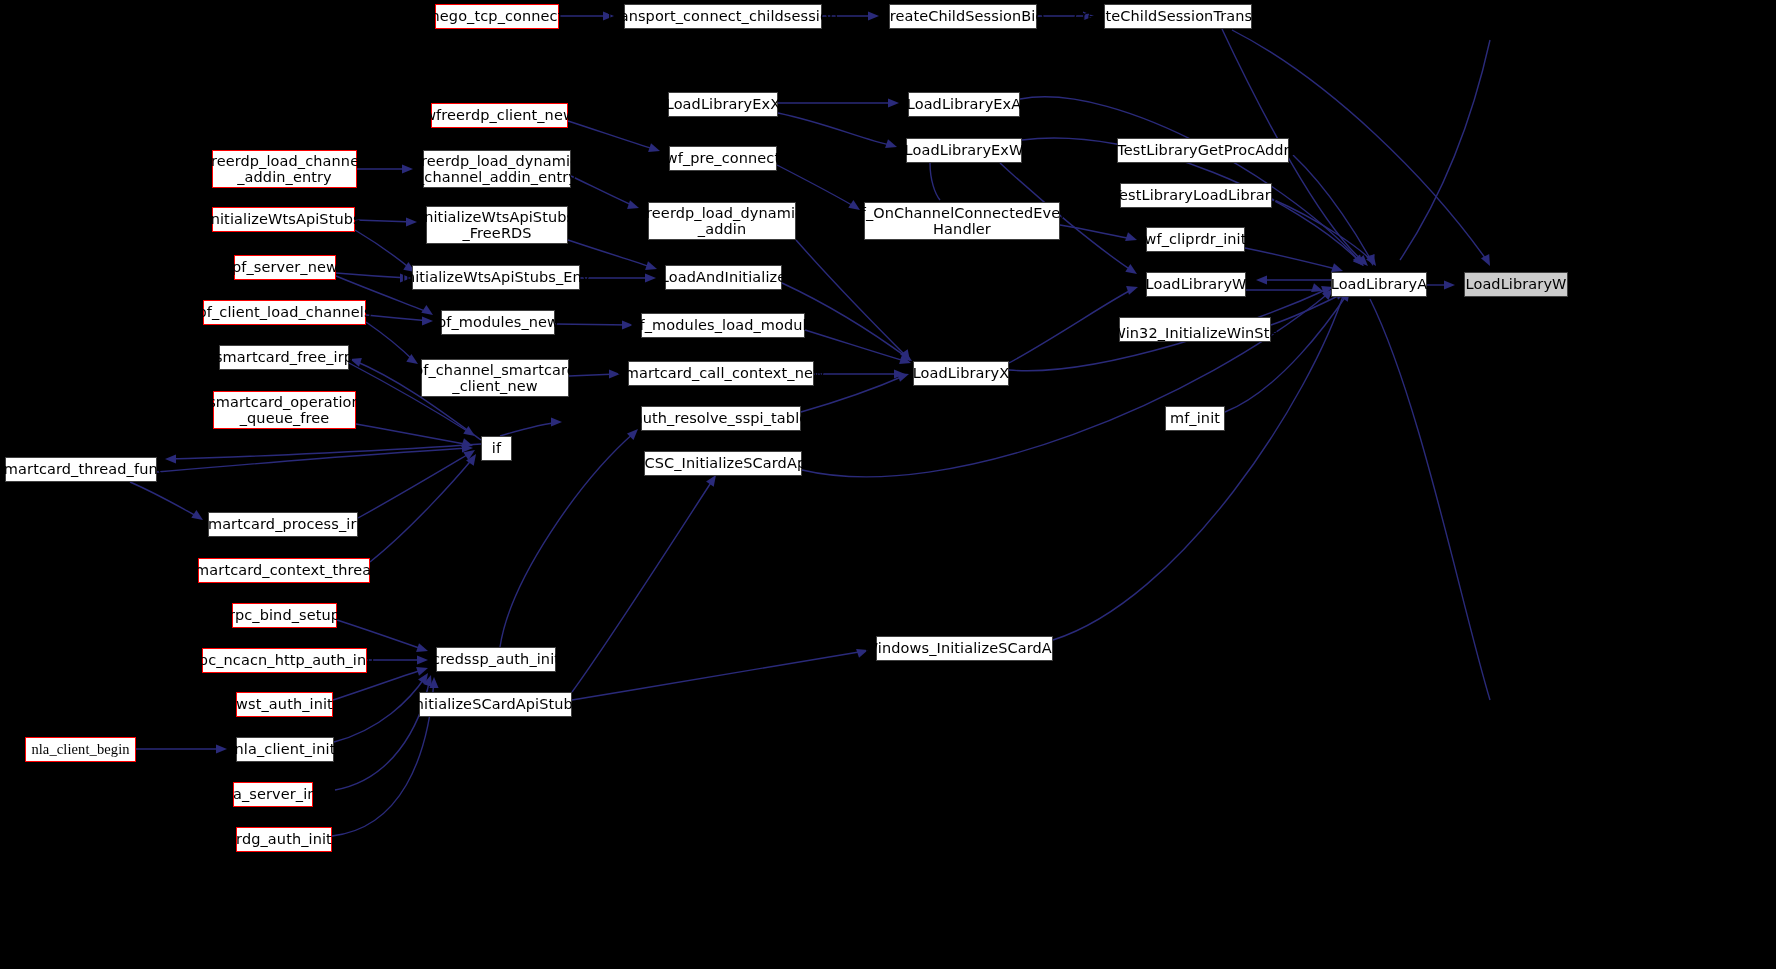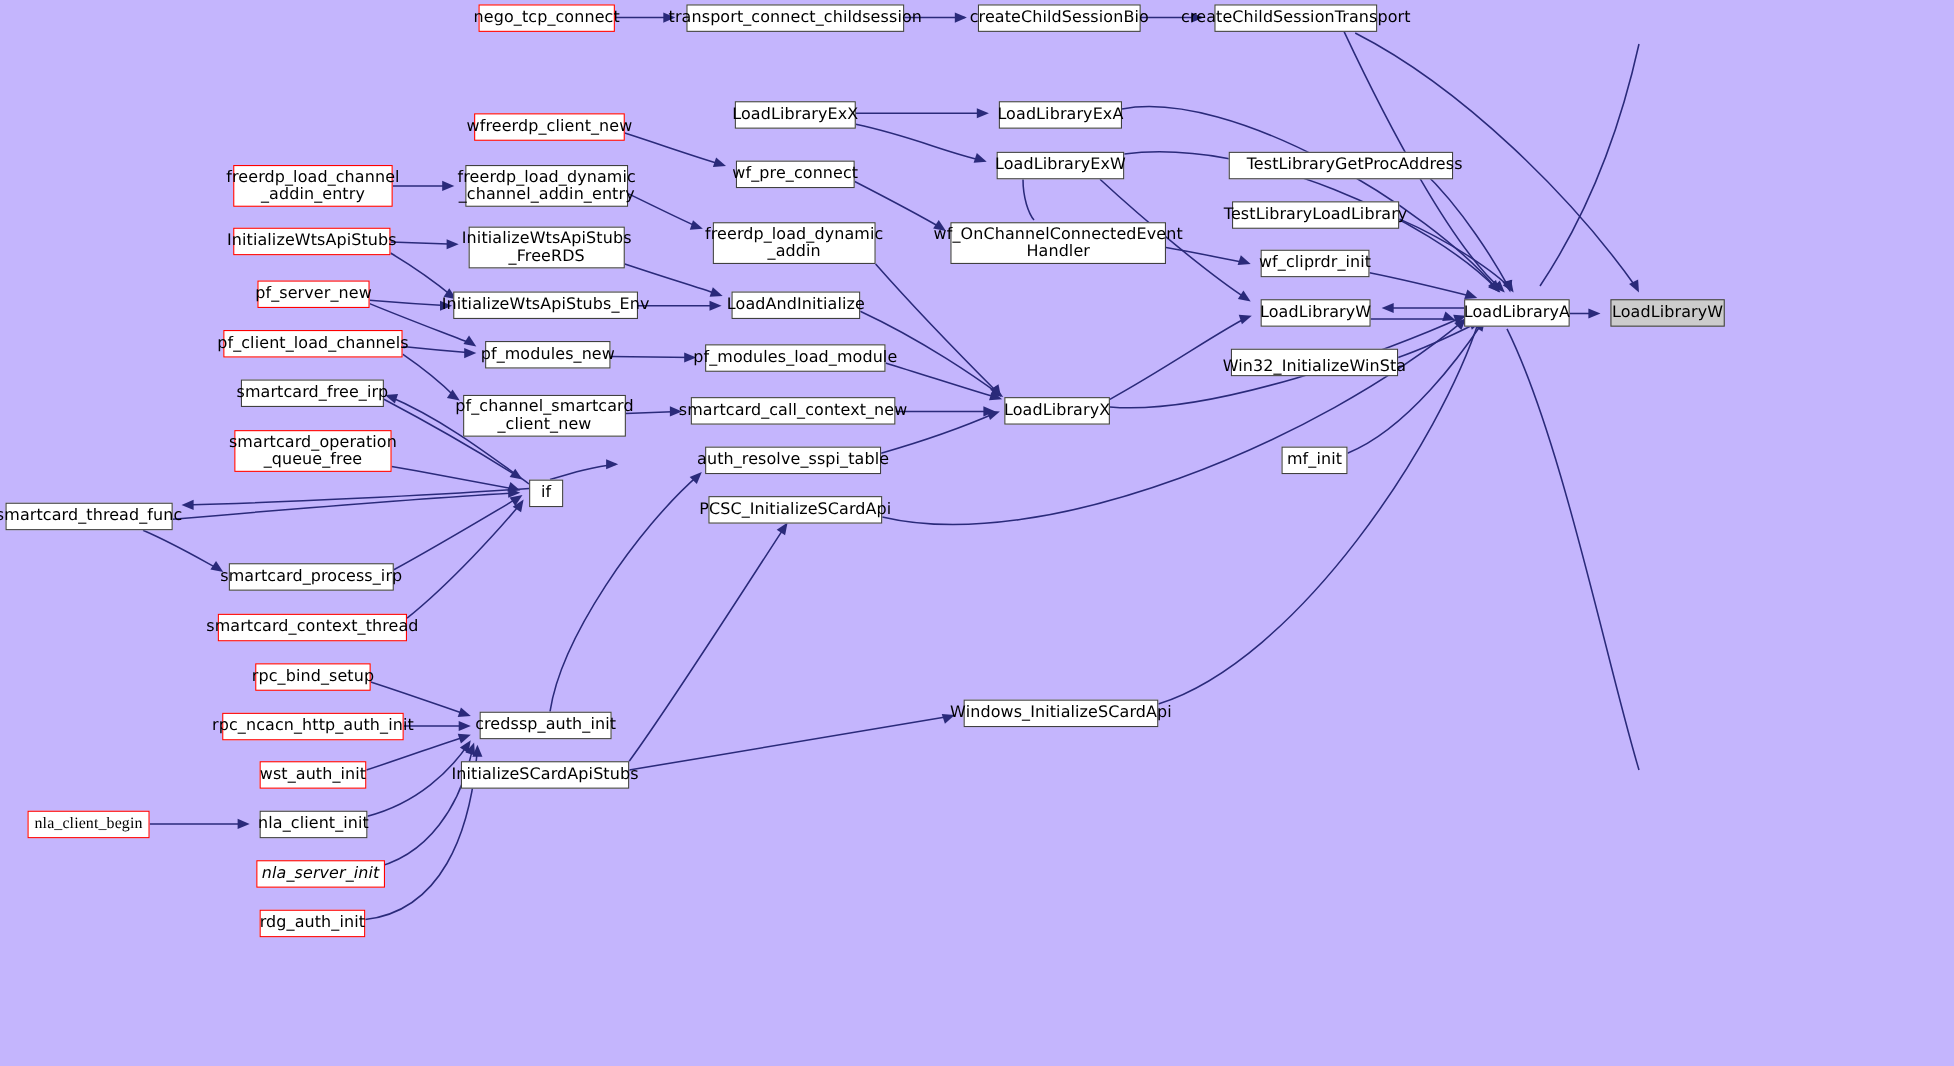--- a/index.html
+++ b/index.html
@@ -4,21 +4,21 @@
 <title>Call Graph</title>
 <style>
   html, body {
     margin: 0; padding: 0;
     background: #ffffff;
   }
   #canvas {
     position: relative;
     width: 1776px;
     height: 969px;
-    background: #c4b5fd;
+    background: #000000;
     font-family: "DejaVu Sans", "Liberation Sans", sans-serif;
     overflow: hidden;
   }
   svg.edges {
     position: absolute;
     left: 0; top: 0;
     width: 1776px;
     height: 969px;
     pointer-events: none;
   }
@@ -183,21 +183,21 @@
   </svg>
   <div id="node-layer">
       <div class="node red" title="nego_tcp_connect" style="left: 435px; top: 4px; width: 124px; height: 25px;"><span>nego_tcp_connect</span></div>
       <div class="node" title="transport_connect_childsession" style="left: 624px; top: 4px; width: 198px; height: 25px;"><span>transport_connect_childsession</span></div>
       <div class="node" title="createChildSessionBio" style="left: 889px; top: 4px; width: 148px; height: 25px;"><span>createChildSessionBio</span></div>
       <div class="node" title="createChildSessionTransport" style="left: 1104px; top: 4px; width: 148px; height: 25px;"><span>createChildSessionTransport</span></div>
       <div class="node red" title="wfreerdp_client_new" style="left: 431px; top: 103px; width: 137px; height: 25px;"><span>wfreerdp_client_new</span></div>
       <div class="node" title="LoadLibraryExX" style="left: 668px; top: 92px; width: 110px; height: 25px;"><span>LoadLibraryExX</span></div>
       <div class="node" title="LoadLibraryExA" style="left: 908px; top: 92px; width: 112px; height: 25px;"><span>LoadLibraryExA</span></div>
       <div class="node" title="LoadLibraryExW" style="left: 906px; top: 138px; width: 116px; height: 25px;"><span>LoadLibraryExW</span></div>
-      <div class="node" title="TestLibraryGetProcAddress" style="left: 1117px; top: 138px; width: 204px; height: 25px; padding-left: 28px;"><span>TestLibraryGetProcAddress</span></div>
+      <div class="node" title="TestLibraryGetProcAddress" style="left: 1117px; top: 138px; width: 172px; height: 25px; padding-left: 28px;"><span>TestLibraryGetProcAddress</span></div>
       <div class="node" title="TestLibraryLoadLibrary" style="left: 1120px; top: 183px; width: 152px; height: 25px;"><span>TestLibraryLoadLibrary</span></div>
       <div class="node red" title="freerdp_load_channel_addin_entry" style="left: 212px; top: 150px; width: 145px; height: 38px;"><span>freerdp_load_channel
 _addin_entry</span></div>
       <div class="node" title="freerdp_load_dynamic_channel_addin_entry" style="left: 423px; top: 150px; width: 148px; height: 38px;"><span>freerdp_load_dynamic
 _channel_addin_entry</span></div>
       <div class="node" title="wf_pre_connect" style="left: 669px; top: 146px; width: 108px; height: 25px;"><span>wf_pre_connect</span></div>
       <div class="node" title="wf_OnChannelConnectedEventHandler" style="left: 864px; top: 202px; width: 196px; height: 38px;"><span>wf_OnChannelConnectedEvent
 Handler</span></div>
       <div class="node" title="wf_cliprdr_init" style="left: 1146px; top: 227px; width: 99px; height: 25px;"><span>wf_cliprdr_init</span></div>
       <div class="node red" title="InitializeWtsApiStubs" style="left: 212px; top: 207px; width: 143px; height: 25px;"><span>InitializeWtsApiStubs</span></div>
@@ -230,16 +230,16 @@
       <div class="node" title="smartcard_process_irp" style="left: 208px; top: 512px; width: 150px; height: 25px;"><span>smartcard_process_irp</span></div>
       <div class="node red" title="smartcard_context_thread" style="left: 198px; top: 558px; width: 172px; height: 25px;"><span>smartcard_context_thread</span></div>
       <div class="node red" title="rpc_bind_setup" style="left: 232px; top: 603px; width: 105px; height: 25px;"><span>rpc_bind_setup</span></div>
       <div class="node red" title="rpc_ncacn_http_auth_init" style="left: 202px; top: 648px; width: 165px; height: 25px;"><span>rpc_ncacn_http_auth_init</span></div>
       <div class="node" title="credssp_auth_init" style="left: 436px; top: 647px; width: 120px; height: 25px;"><span>credssp_auth_init</span></div>
       <div class="node" title="Windows_InitializeSCardApi" style="left: 876px; top: 636px; width: 177px; height: 25px;"><span>Windows_InitializeSCardApi</span></div>
       <div class="node red" title="wst_auth_init" style="left: 236px; top: 692px; width: 97px; height: 25px;"><span>wst_auth_init</span></div>
       <div class="node" title="InitializeSCardApiStubs" style="left: 419px; top: 692px; width: 153px; height: 25px;"><span>InitializeSCardApiStubs</span></div>
       <div class="node red" title="nla_client_begin" style="left: 25px; top: 737px; width: 111px; height: 25px; font-family: Liberation Serif, serif;"><span>nla_client_begin</span></div>
       <div class="node" title="nla_client_init" style="left: 236px; top: 737px; width: 98px; height: 25px;"><span>nla_client_init</span></div>
-      <div class="node red" title="nla_server_init" style="left: 233px; top: 782px; width: 117px; height: 25px; font-style: italic;"><span>nla_server_init</span></div>
+      <div class="node red" title="nla_server_init" style="left: 233px; top: 782px; width: 80px; height: 25px;"><span>nla_server_init</span></div>
       <div class="node red" title="rdg_auth_init" style="left: 236px; top: 827px; width: 96px; height: 25px;"><span>rdg_auth_init</span></div>
     </div>
 </div>
 
 </body></html>

